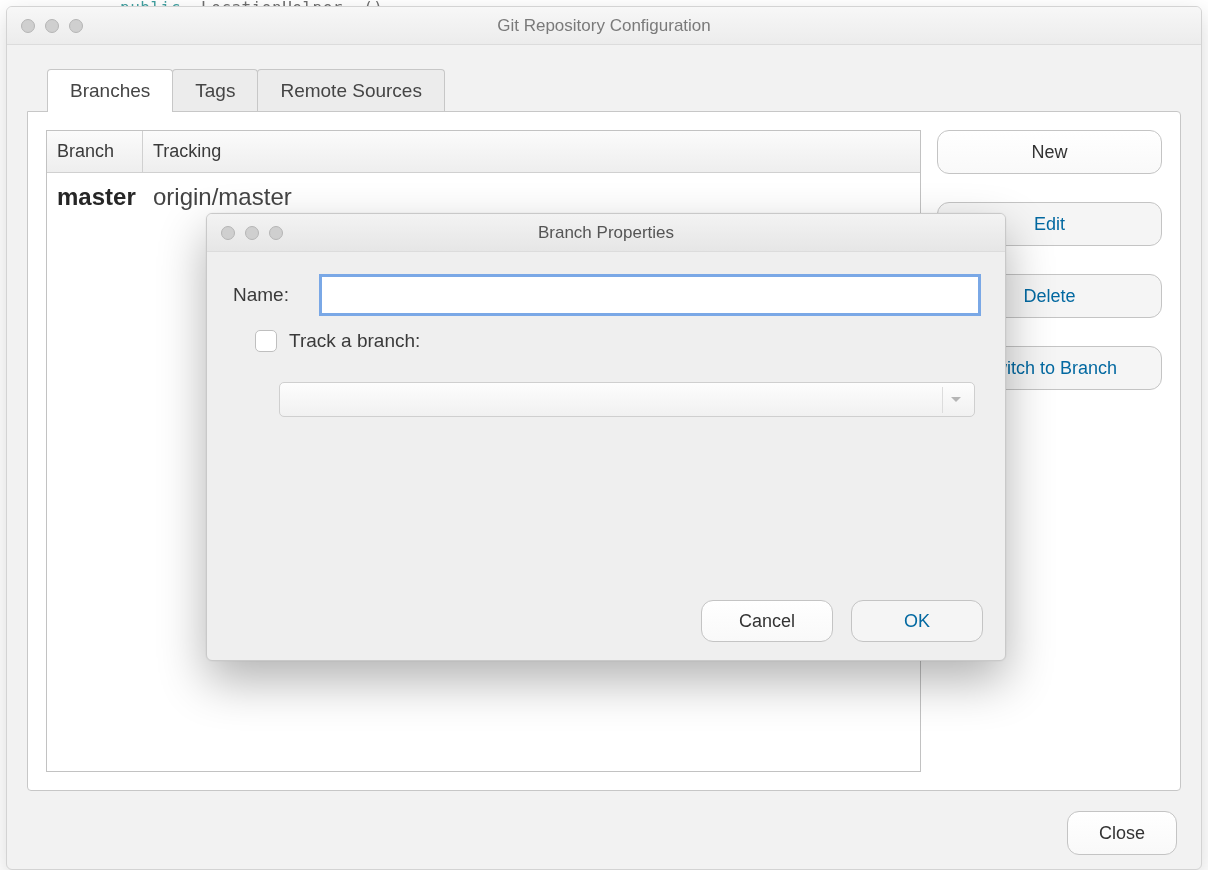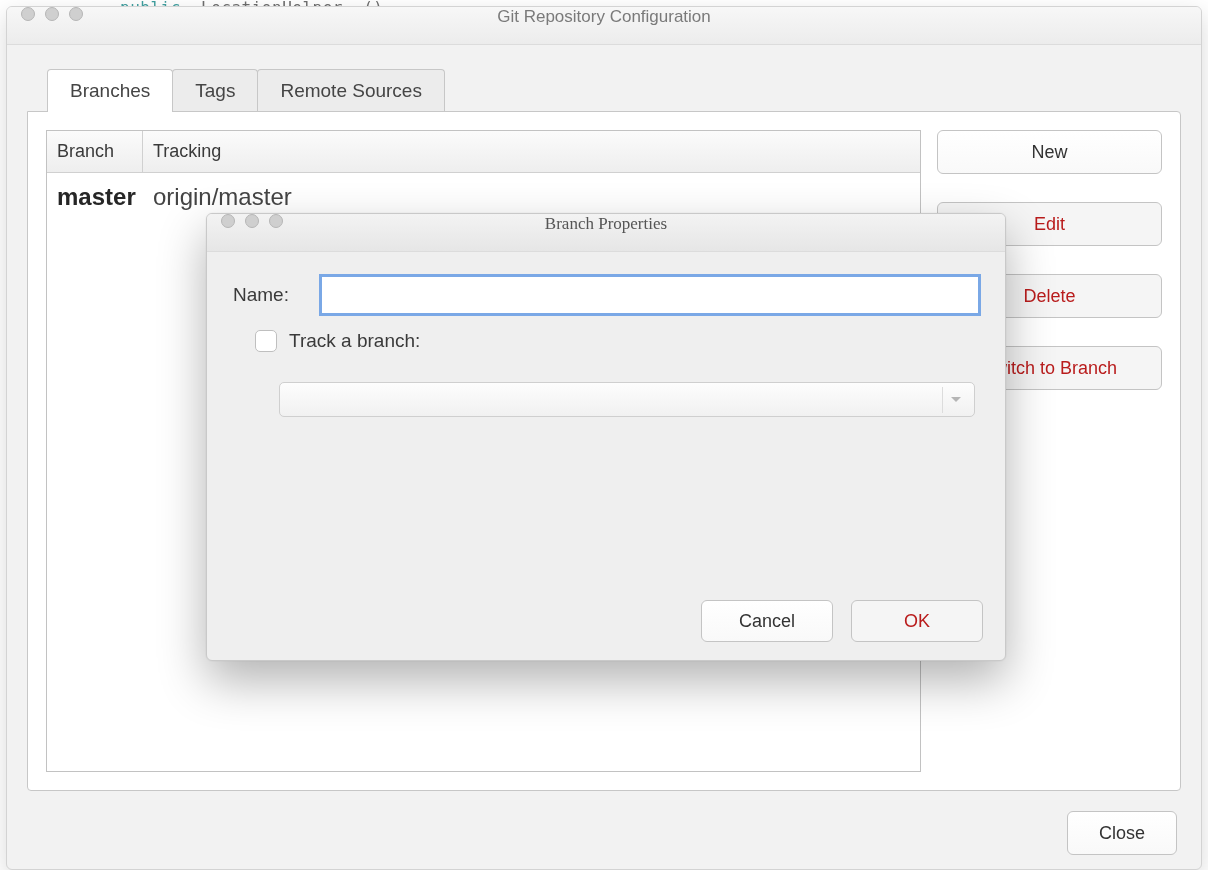--- a/index.html
+++ b/index.html
@@ -37,21 +37,21 @@
     top: 6px; left: 6px; right: 6px; bottom: 0;
     background: #f2f2f2;
     border: 1px solid #d3d3d3;
     border-radius: 6px;
     box-shadow: 0 8px 24px rgba(0,0,0,0.15);
     overflow: hidden;
   }
   .titlebar {
     height: 38px;
     display: flex;
-    align-items: flex-start;
+    align-items: center;
     border-bottom: 1px solid #dcdcdc;
     background: linear-gradient(#f7f7f7, #ececec);
     position: relative;
   }
   .traffic {
     display: flex;
     gap: 10px;
     padding-left: 14px;
   }
   .tl {
@@ -143,31 +143,31 @@
 
   .side-buttons {
     width: 225px;
     display: flex;
     flex-direction: column;
     gap: 28px;
   }
   .mac-btn {
     height: 44px;
     border: 1px solid #c4c4c4;
-    border-radius: 6px;
+    border-radius: 12px;
     background: linear-gradient(#ffffff, #f9f9f9);
     font-size: 18px;
     color: #333;
     cursor: default;
     display: flex;
     align-items: center;
     justify-content: center;
   }
   .mac-btn.disabled {
-    color: #b91c1c;
+    color: #0369a1;
     background: #f5f5f5;
   }
 
   .footer {
     position: absolute;
     bottom: 14px; right: 24px;
   }
   .footer .mac-btn { width: 110px; margin-left: 48px; }
 
   
@@ -178,21 +178,21 @@
     width: 800px;
     height: 448px;
     background: #efefef;
     border: 1px solid #c9c9c9;
     border-radius: 6px;
     box-shadow: 0 20px 48px rgba(0,0,0,0.30), 0 0 0 1px rgba(0,0,0,0.02);
     overflow: hidden;
     z-index: 50;
   }
   .modal .titlebar { background: linear-gradient(#f3f3f3, #e6e6e6); }
-  .modal .titlebar .title { color: #555; font-size: 17px; font-family: Liberation Serif, serif; }
+  .modal .titlebar .title { color: #555; font-size: 17px; }
   .modal-body {
     padding: 24px 26px 18px 26px;
     position: relative;
     height: calc(100% - 38px);
   }
   .form-row {
     display: flex;
     align-items: center;
     gap: 10px;
     margin-bottom: 16px;

